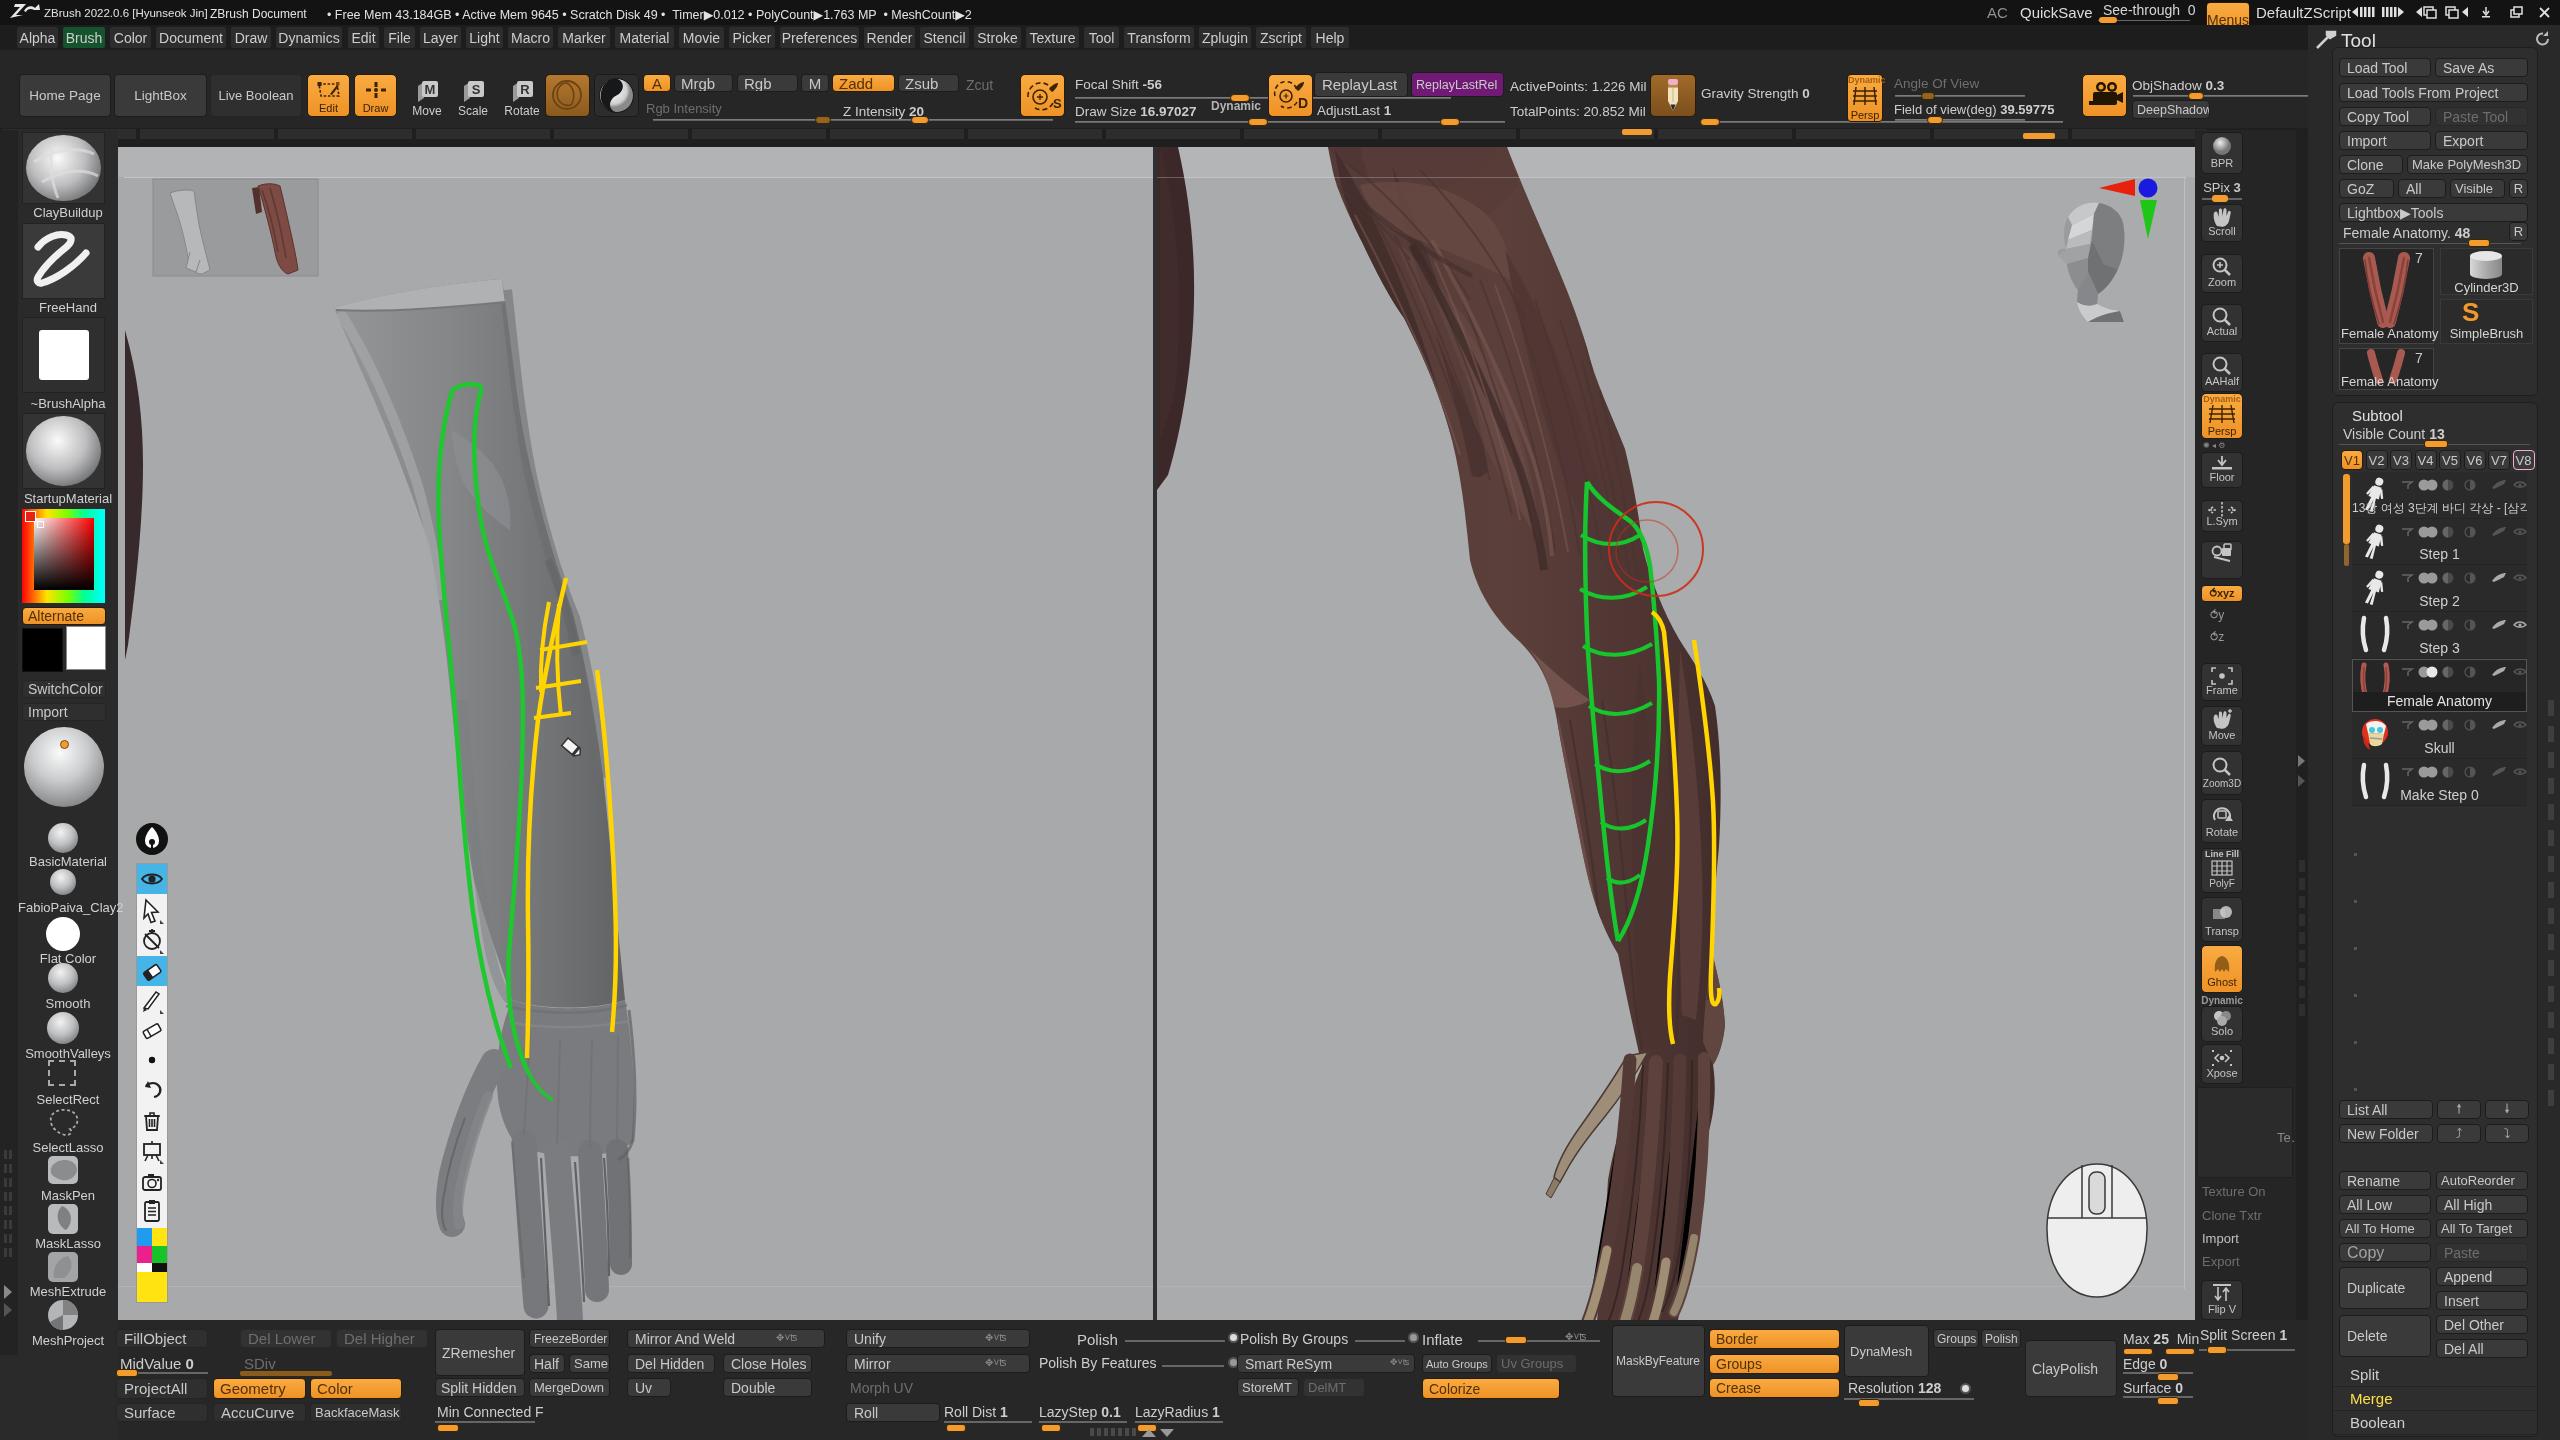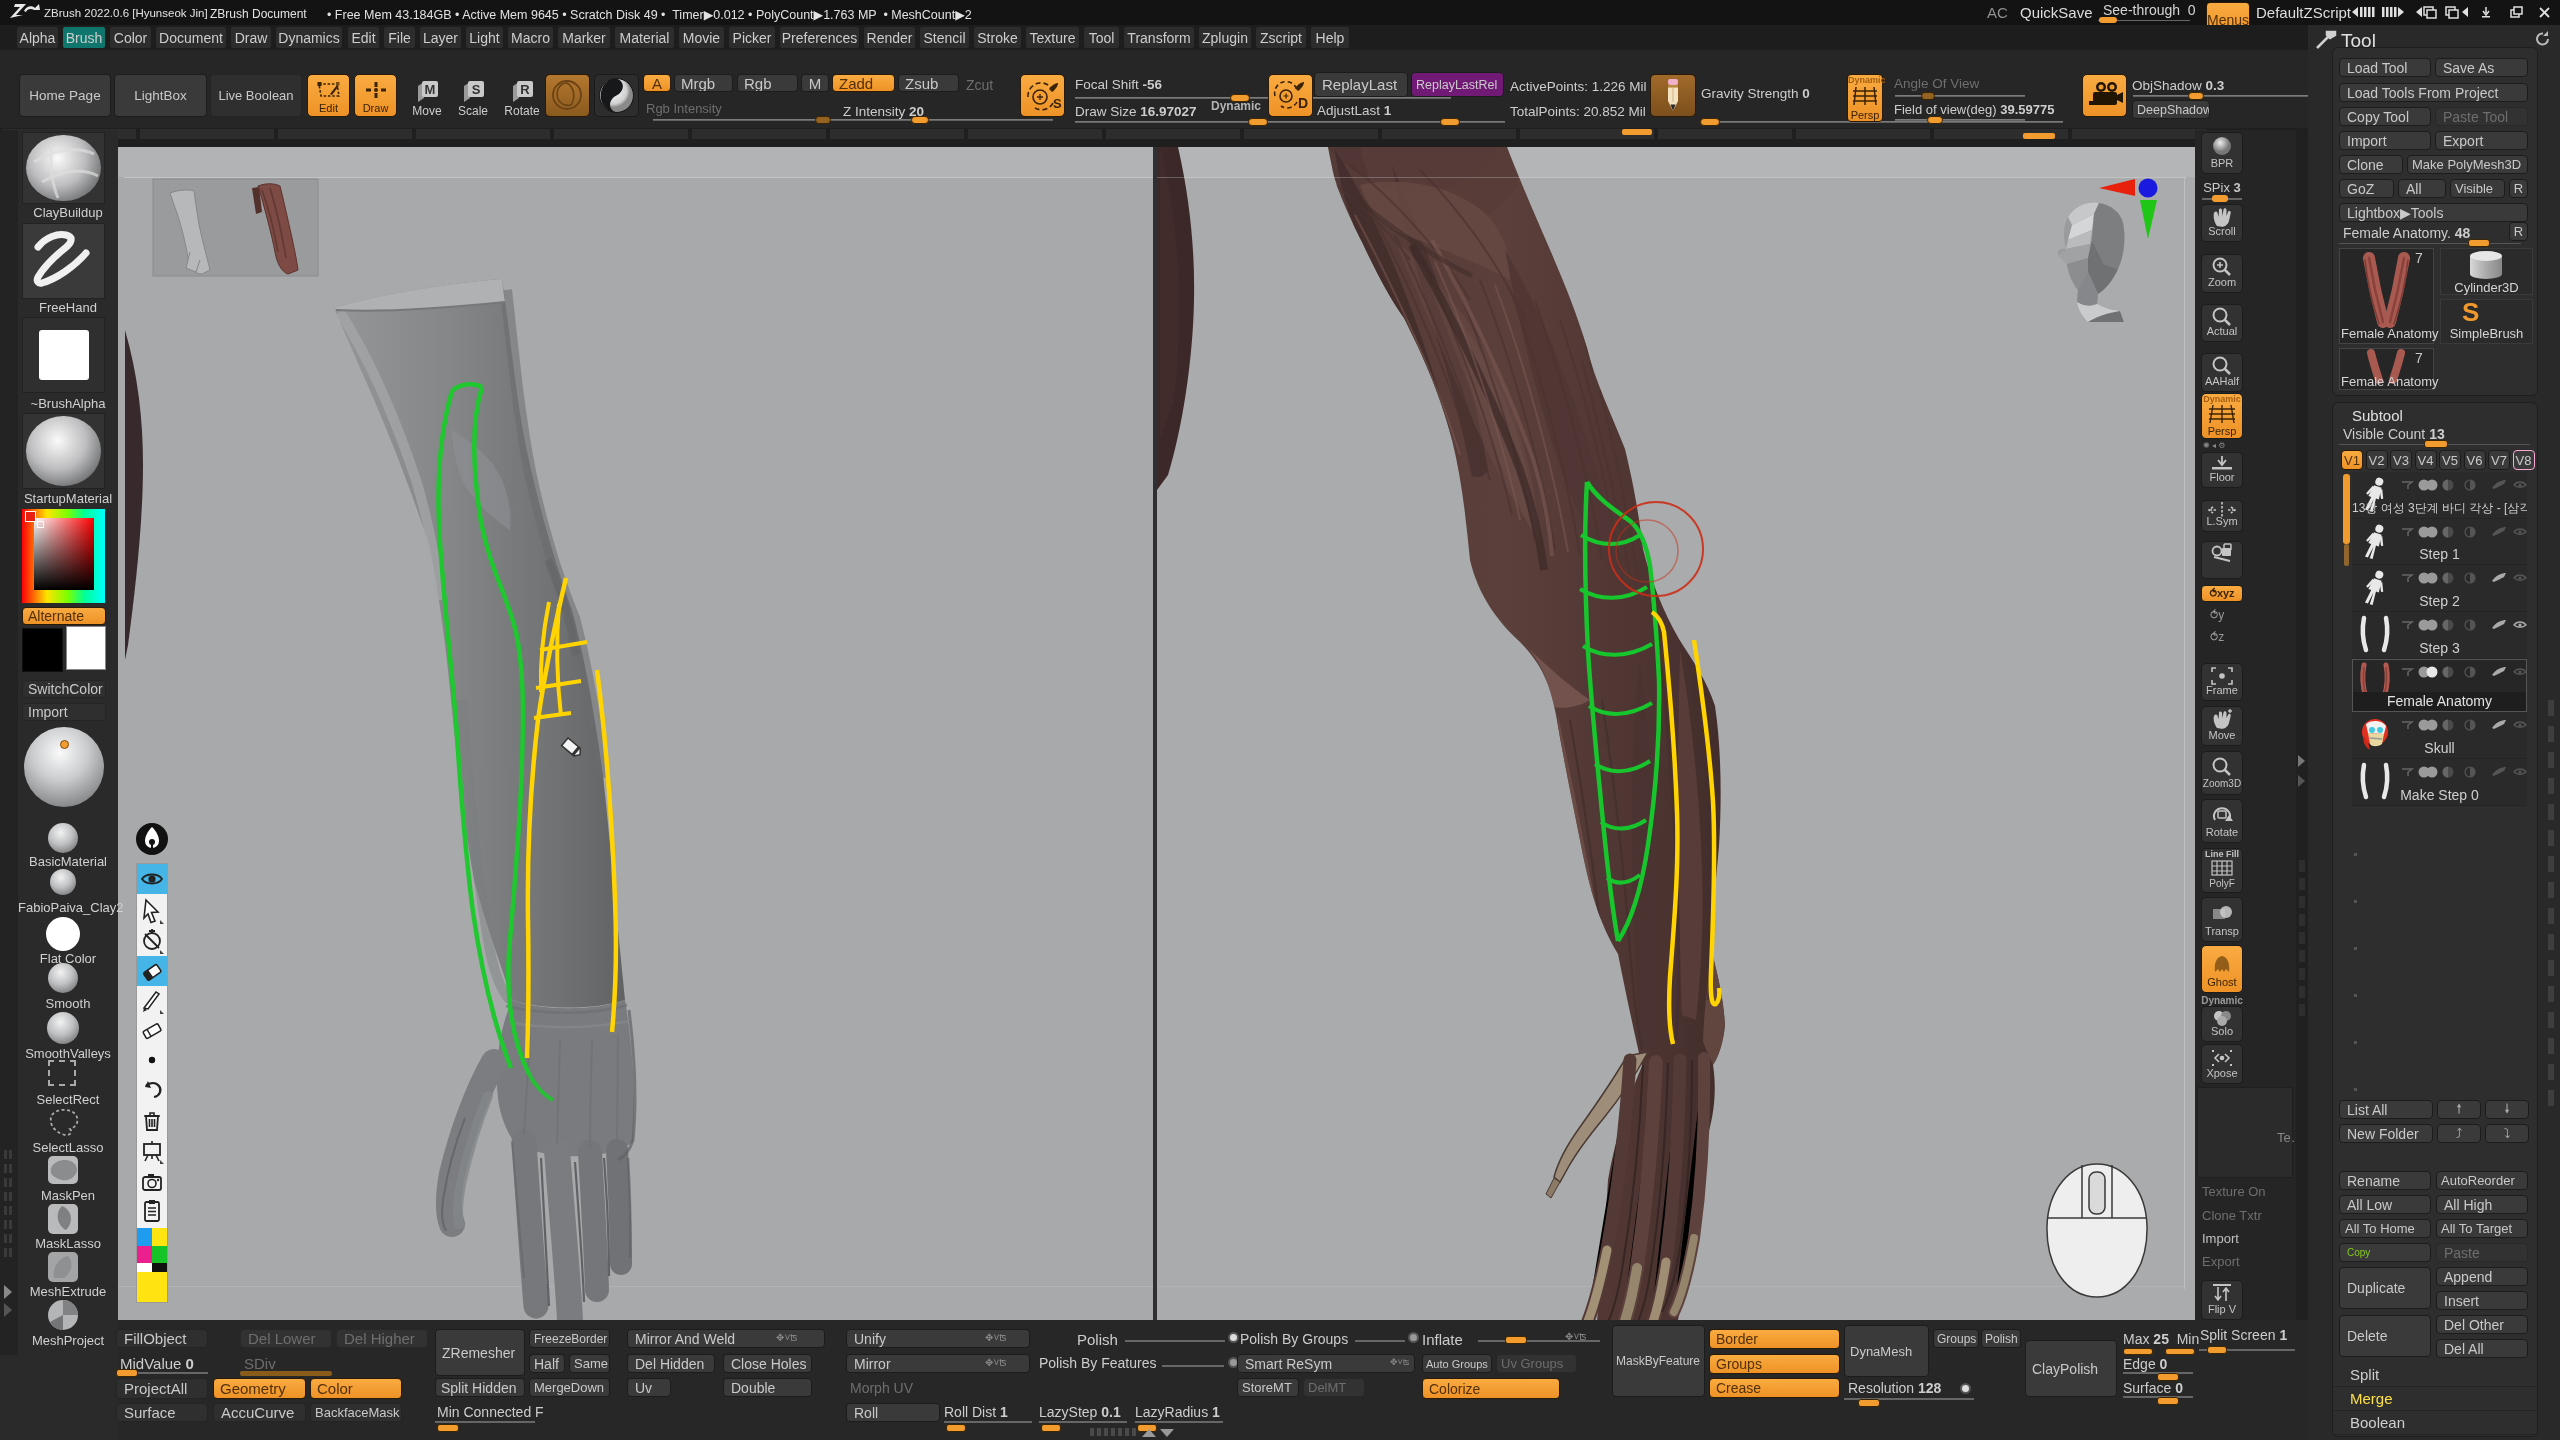--- a/index.html
+++ b/index.html
@@ -40,21 +40,21 @@
       <path d="M116 7 L122 2 L122 12 Z"></path>
 <path d="M140 2 L140 8 M137 6 L140 10 L143 6" stroke="#e0e0e0" stroke-width="1.5" fill="none"></path>
       <rect x="136" y="11" width="8" height="1.5"></rect>
 <rect x="165" y="5" width="8" height="7" fill="none" stroke="#e0e0e0" stroke-width="1.5"></rect>
       <rect x="168" y="2" width="8" height="7" fill="#131313" stroke="#e0e0e0" stroke-width="1.5"></rect>
 <path d="M194 3 L203 12 M203 3 L194 12" stroke="#e0e0e0" stroke-width="1.8"></path>
     </g>
   </svg>
 <div class="ab " style="left:0px;top:25px;width:2560px;height:25px;background:#1d1d1d;"></div>
 <div class="ab bt" style="left:17px;top:27px;width:41px;height:21px;background:#2d2d2d;border-radius:2px;justify-content:center;font-size:14px;color:#cdcdcd">Alpha</div>
-<div class="ab bt" style="left:63px;top:27px;width:42px;height:21px;background:#0f766e;border-radius:2px;justify-content:center;font-size:14px;color:#cdcdcd">Brush</div>
+<div class="ab bt" style="left:63px;top:27px;width:42px;height:21px;background:#14532d;border-radius:2px;justify-content:center;font-size:14px;color:#cdcdcd">Brush</div>
 <div class="ab bt" style="left:110px;top:27px;width:41px;height:21px;background:#2d2d2d;border-radius:2px;justify-content:center;font-size:14px;color:#cdcdcd">Color</div>
 <div class="ab bt" style="left:156px;top:27px;width:70px;height:21px;background:#2d2d2d;border-radius:2px;justify-content:center;font-size:14px;color:#cdcdcd">Document</div>
 <div class="ab bt" style="left:231px;top:27px;width:40px;height:21px;background:#2d2d2d;border-radius:2px;justify-content:center;font-size:14px;color:#cdcdcd">Draw</div>
 <div class="ab bt" style="left:276px;top:27px;width:66px;height:21px;background:#2d2d2d;border-radius:2px;justify-content:center;font-size:14px;color:#cdcdcd">Dynamics</div>
 <div class="ab bt" style="left:348px;top:27px;width:31px;height:21px;background:#2d2d2d;border-radius:2px;justify-content:center;font-size:14px;color:#cdcdcd">Edit</div>
 <div class="ab bt" style="left:384px;top:27px;width:31px;height:21px;background:#2d2d2d;border-radius:2px;justify-content:center;font-size:14px;color:#cdcdcd">File</div>
 <div class="ab bt" style="left:420px;top:27px;width:41px;height:21px;background:#2d2d2d;border-radius:2px;justify-content:center;font-size:14px;color:#cdcdcd">Layer</div>
 <div class="ab bt" style="left:466px;top:27px;width:37px;height:21px;background:#2d2d2d;border-radius:2px;justify-content:center;font-size:14px;color:#cdcdcd">Light</div>
 <div class="ab bt" style="left:508px;top:27px;width:45px;height:21px;background:#2d2d2d;border-radius:2px;justify-content:center;font-size:14px;color:#cdcdcd">Macro</div>
 <div class="ab bt" style="left:558px;top:27px;width:52px;height:21px;background:#2d2d2d;border-radius:2px;justify-content:center;font-size:14px;color:#cdcdcd">Marker</div>
@@ -1143,21 +1143,21 @@
 <div class="ab bt" style="left:2485px;top:1100px;width:44px;height:19px;font-size:13px;background:#3a3a3a;border:1px solid #1c1c1c;color:#c9c9c9;justify-content:center;color:#aaa">🠗</div>
 <div class="ab bt" style="left:2339px;top:1124px;width:94px;height:19px;font-size:14px;background:#3a3a3a;border:1px solid #1c1c1c;color:#c9c9c9;padding-left:7px;">New Folder</div>
 <div class="ab bt" style="left:2437px;top:1124px;width:44px;height:19px;font-size:13px;background:#3a3a3a;border:1px solid #1c1c1c;color:#c9c9c9;justify-content:center;color:#aaa">⤴</div>
 <div class="ab bt" style="left:2485px;top:1124px;width:44px;height:19px;font-size:13px;background:#3a3a3a;border:1px solid #1c1c1c;color:#c9c9c9;justify-content:center;color:#aaa">⤵</div>
 <div class="ab bt" style="left:2339px;top:1171px;width:92px;height:19px;font-size:14px;background:#3a3a3a;border:1px solid #1c1c1c;color:#c9c9c9;padding-left:7px;">Rename</div>
 <div class="ab bt" style="left:2436px;top:1171px;width:92px;height:19px;font-size:13px;background:#3a3a3a;border:1px solid #1c1c1c;color:#c9c9c9;padding-left:4px;">AutoReorder</div>
 <div class="ab bt" style="left:2339px;top:1195px;width:92px;height:19px;font-size:14px;background:#3a3a3a;border:1px solid #1c1c1c;color:#c9c9c9;padding-left:7px;">All Low</div>
 <div class="ab bt" style="left:2436px;top:1195px;width:92px;height:19px;font-size:14px;background:#3a3a3a;border:1px solid #1c1c1c;color:#c9c9c9;padding-left:7px;">All High</div>
 <div class="ab bt" style="left:2339px;top:1219px;width:92px;height:19px;font-size:13px;background:#3a3a3a;border:1px solid #1c1c1c;color:#c9c9c9;padding-left:5px;">All To Home</div>
 <div class="ab bt" style="left:2436px;top:1219px;width:92px;height:19px;font-size:13px;background:#3a3a3a;border:1px solid #1c1c1c;color:#c9c9c9;padding-left:4px;">All To Target</div>
-<div class="ab bt" style="left:2339px;top:1243px;width:92px;height:19px;font-size:10px;background:#3a3a3a;border:1px solid #1c1c1c;color:#84cc16;padding-left:7px;">Copy</div>
+<div class="ab bt" style="left:2339px;top:1243px;width:92px;height:19px;font-size:16px;background:#3a3a3a;border:1px solid #1c1c1c;color:#a3a3a3;padding-left:7px;">Copy</div>
 <div class="ab bt" style="left:2436px;top:1243px;width:92px;height:19px;font-size:14px;background:#323232;border:1px solid #282828;color:#6e6e6e;padding-left:7px;">Paste</div>
 <div class="ab bt" style="left:2339px;top:1267px;width:92px;height:42px;font-size:14px;background:#3a3a3a;border:1px solid #1c1c1c;color:#c9c9c9;padding-left:7px;">Duplicate</div>
 <div class="ab bt" style="left:2436px;top:1267px;width:92px;height:19px;font-size:14px;background:#3a3a3a;border:1px solid #1c1c1c;color:#c9c9c9;padding-left:7px;">Append</div>
 <div class="ab bt" style="left:2436px;top:1291px;width:92px;height:19px;font-size:14px;background:#3a3a3a;border:1px solid #1c1c1c;color:#c9c9c9;padding-left:7px;">Insert</div>
 <div class="ab bt" style="left:2339px;top:1315px;width:92px;height:42px;font-size:14px;background:#3a3a3a;border:1px solid #1c1c1c;color:#c9c9c9;padding-left:7px;">Delete</div>
 <div class="ab bt" style="left:2436px;top:1315px;width:92px;height:19px;font-size:14px;background:#3a3a3a;border:1px solid #1c1c1c;color:#c9c9c9;padding-left:7px;">Del Other</div>
 <div class="ab bt" style="left:2436px;top:1339px;width:92px;height:19px;font-size:14px;background:#3a3a3a;border:1px solid #1c1c1c;color:#c9c9c9;padding-left:7px;">Del All</div>
 <div class="ab" style="left:2334px;top:1363px;width:202px;height:24px;background:#2e2e2e;border-bottom:1px solid #242424"></div>
 <div class="ab" style="left:2350px;top:1366px;font-size:15px;color:#cfcfcf;white-space:nowrap;">Split</div>
 <div class="ab" style="left:2334px;top:1387px;width:202px;height:24px;background:#2e2e2e;border-bottom:1px solid #242424"></div>

